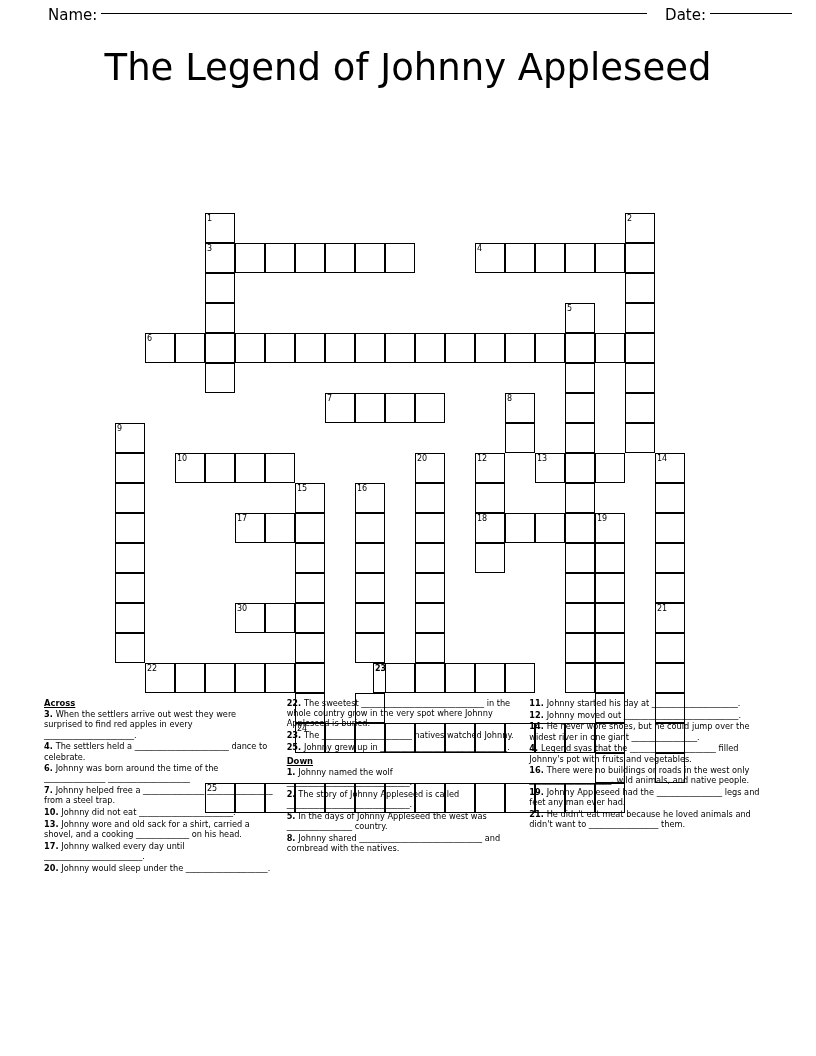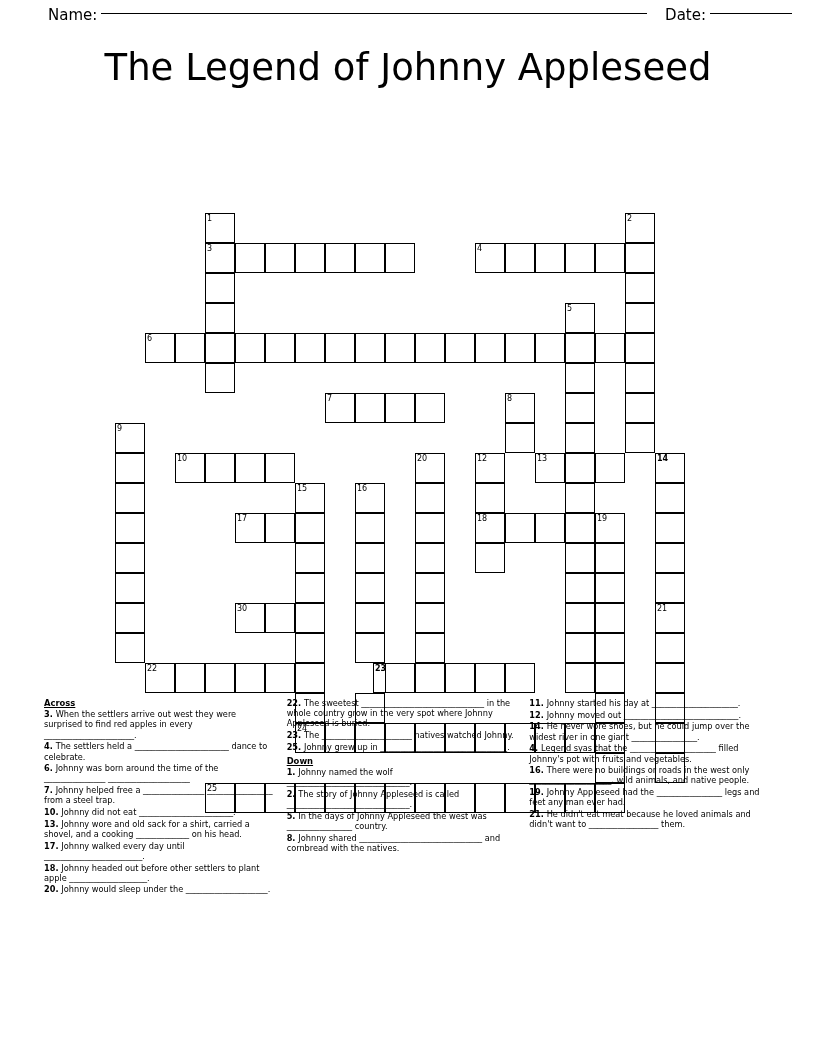--- a/index.html
+++ b/index.html
@@ -202,21 +202,21 @@
         <span class="num">20</span>
       </div>
       <div class="cell" style="left: 475px; top: 350px;">
         <span class="num">12</span>
       </div>
       <div class="cell" style="left: 535px; top: 350px;">
         <span class="num">13</span>
       </div>
       <div class="cell" style="left: 565px; top: 350px;"></div>
       <div class="cell" style="left: 595px; top: 350px;"></div>
-      <div class="cell" style="left: 655px; top: 350px; font-weight: bold;">
+      <div class="cell" style="left: 655px; top: 350px;">
         <span class="num">14</span>
       </div>
       <div class="cell" style="left: 115px; top: 380px;"></div>
       <div class="cell" style="left: 295px; top: 380px;">
         <span class="num">15</span>
       </div>
       <div class="cell" style="left: 355px; top: 380px;">
         <span class="num">16</span>
       </div>
       <div class="cell" style="left: 415px; top: 380px;"></div>
@@ -337,21 +337,20 @@
     <div class="col left">
       <div class="section-head">Across</div>
       <div id="across-col1">
           <div class="clue"><b>3. </b><span>When the settlers arrive out west they were surprised to find red apples in every ______________________.</span></div>
           <div class="clue"><b>4. </b><span>The settlers held a _______________________ dance to celebrate.</span></div>
           <div class="clue"><b>6. </b><span>Johnny was born around the time of the _______________ ____________________</span></div>
           <div class="clue"><b>7. </b><span>Johnny helped free a _______________ ________________ from a steel trap.</span></div>
           <div class="clue"><b>10. </b><span>Johnny did not eat _______________________.</span></div>
           <div class="clue"><b>13. </b><span>Johnny wore and old sack for a shirt, carried a shovel, and a cooking _____________ on his head.</span></div>
           <div class="clue"><b>17. </b><span>Johnny walked every day until ________________________.</span></div>
-          <div class="clue"><b>18. </b><span>Johnny headed out before other settlers to plant apple ___________________.</span></div>
           <div class="clue"><b>20. </b><span>Johnny would sleep under the ____________________.</span></div>
         </div>
     </div>
     <div class="col middle">
       <div id="across-col2">
           <div class="clue"><b>22. </b><span>The sweetest ______________________________ in the whole country grow in the very spot where Johnny Appleseed is buried.</span></div>
           <div class="clue"><b>23. </b><span>The ______________________ natives watched Johnny.</span></div>
           <div class="clue"><b>25. </b><span>Johnny grew up in _______________________________.</span></div>
         </div>
       <div class="section-head" style="margin-top:4px">Down</div>

